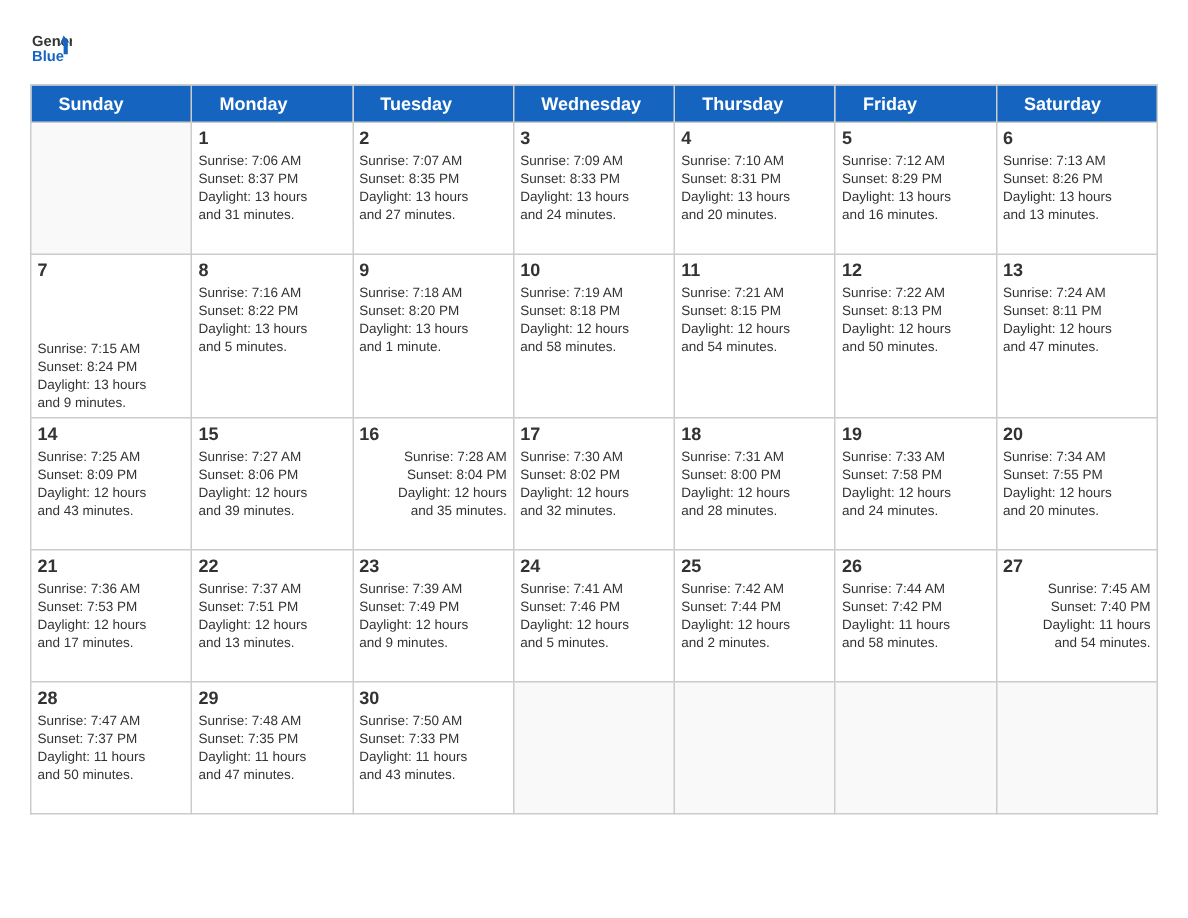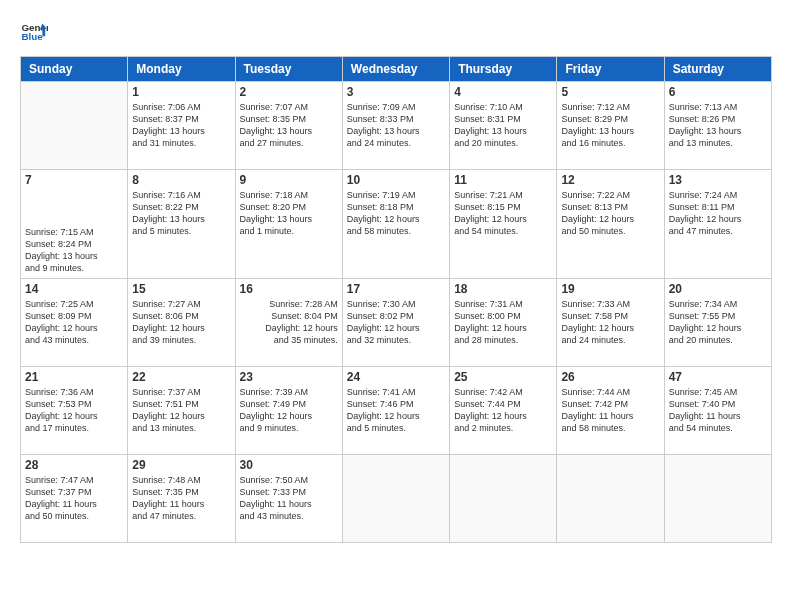--- a/index.html
+++ b/index.html
@@ -46,21 +46,21 @@
     .calendar {
       width: 100%;
       border-collapse: collapse;
       table-layout: fixed;
     }
     .calendar th {
       background-color: #1565C0;
       color: #fff;
       font-size: 12px;
       font-weight: bold;
-      padding: 5px 8px;
+      padding: 5px 18px;
       text-align: left;
       border: 1px solid #ccc;
     }
     .calendar td {
       border: 1px solid #ccc;
       vertical-align: top;
       padding: 3px 4px;
       font-size: 9.5px;
       color: #333;
       height: 88px;
@@ -295,22 +295,22 @@
 and 2 minutes.</div>
           </td>
           <td>
             <span class="day-num">26</span>
             <div class="cell-info" style="white-space: pre-line;">Sunrise: 7:44 AM
 Sunset: 7:42 PM
 Daylight: 11 hours
 and 58 minutes.</div>
           </td>
           <td>
-            <span class="day-num">47</span>
-            <div class="cell-info" style="white-space: pre-line;">Sunrise: 7:45 AM
+            <span class="day-num">27</span>
+            <div class="cell-info" style="white-space: pre-line; text-align: right;">Sunrise: 7:45 AM
 Sunset: 7:40 PM
 Daylight: 11 hours
 and 54 minutes.</div>
           </td>
         </tr>
         <tr>
           <td>
             <span class="day-num">28</span>
             <div class="cell-info" style="white-space: pre-line;">Sunrise: 7:47 AM
 Sunset: 7:37 PM

